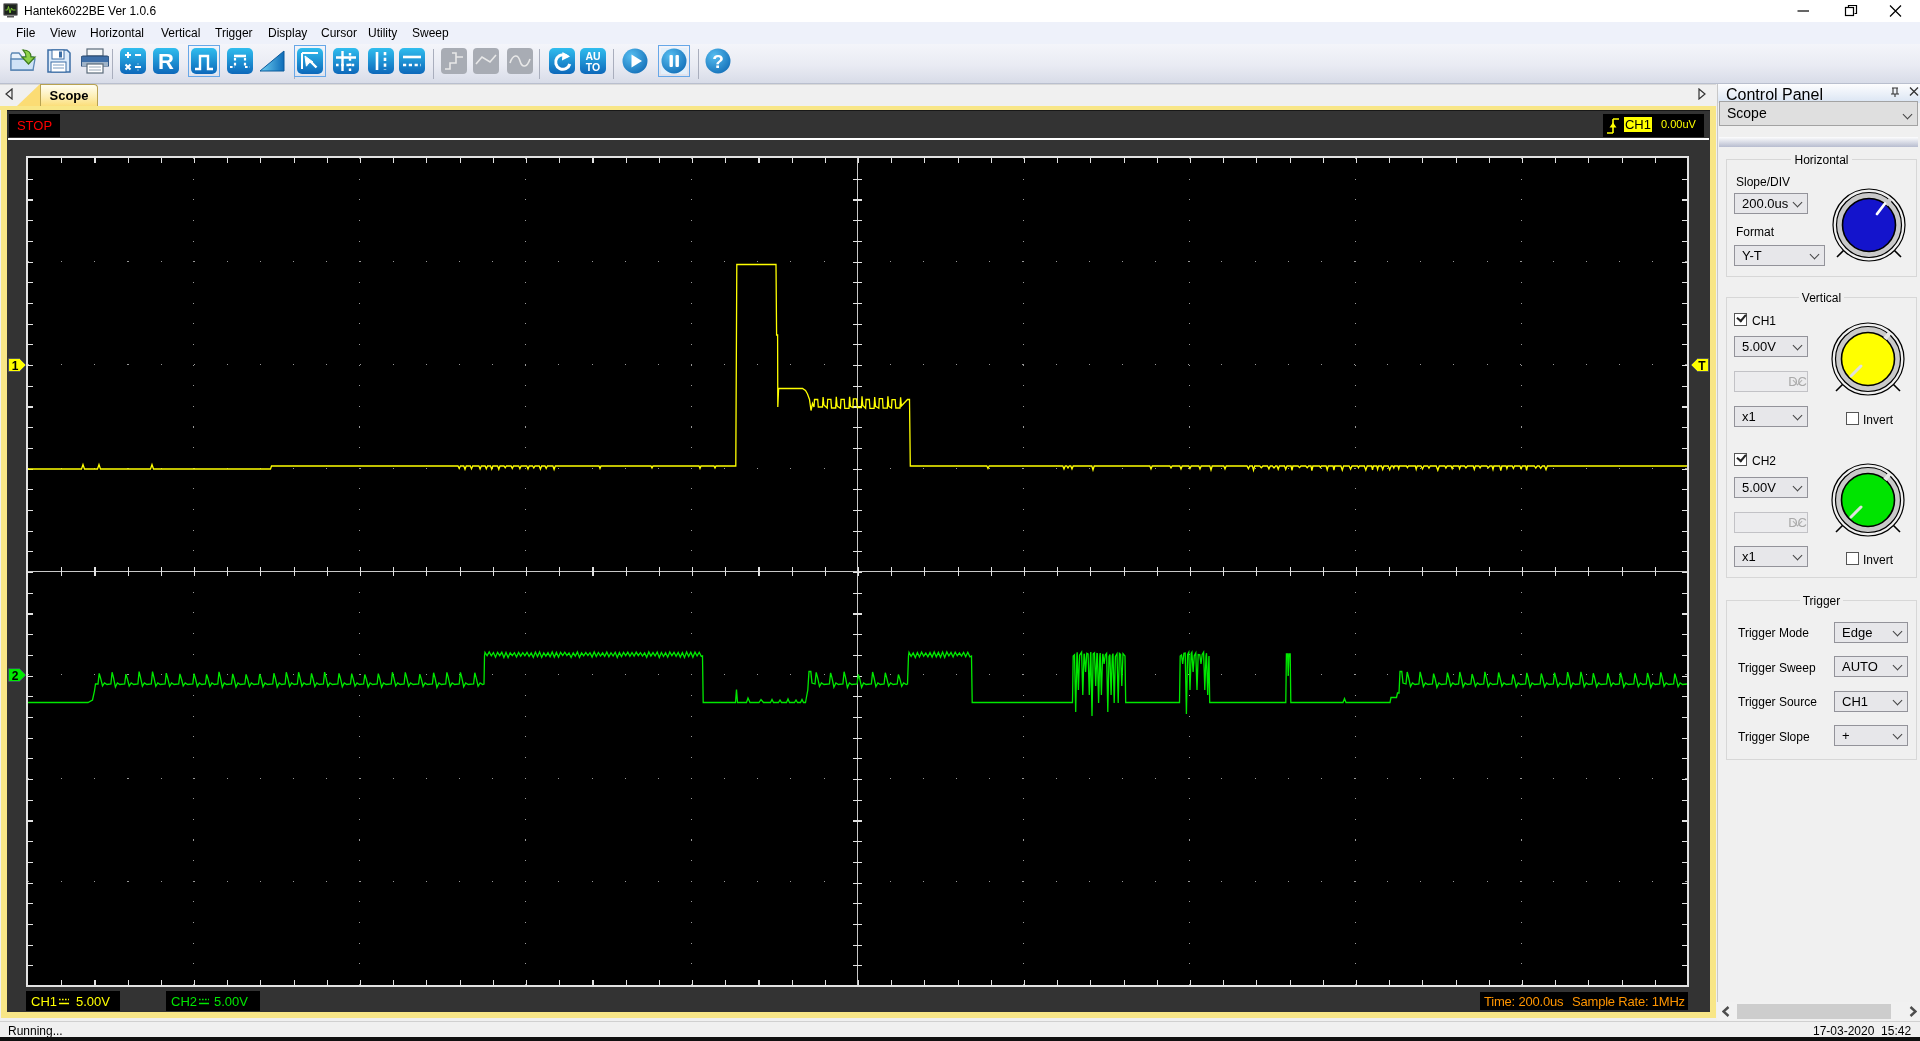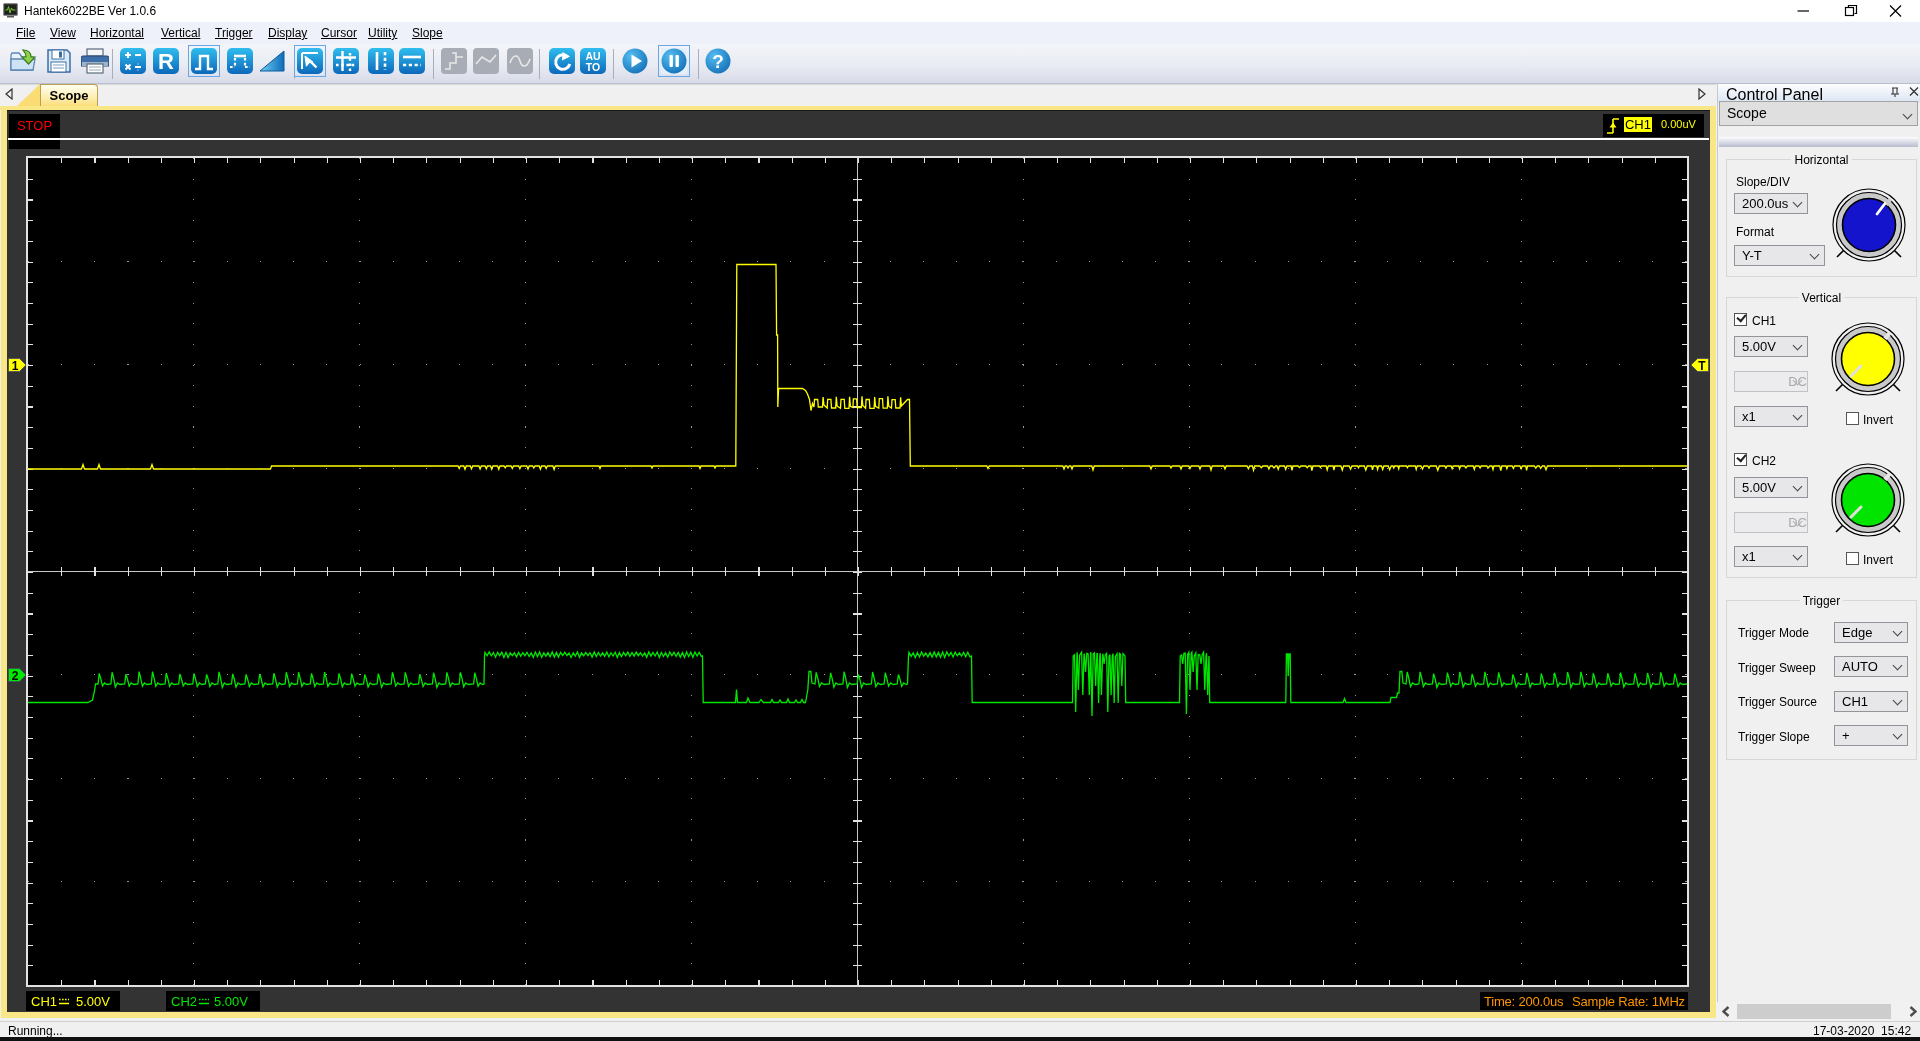--- a/index.html
+++ b/index.html
@@ -5,21 +5,21 @@
 * { margin:0; padding:0; box-sizing:border-box; }
 html,body { width:1920px; height:1041px; overflow:hidden; background:#f0f0f0;
   font-family:"Liberation Sans", sans-serif; }
 .abs { position:absolute; }
 #page { position:relative; width:1920px; height:1041px; }
 
 #titlebar { left:0; top:0; width:1920px; height:22px; background:#fff; }
 #title-txt { left:24px; top:4px; font-size:12px; color:#000; }
 
 #menubar { left:0; top:22px; width:1920px; height:22px; background:#eef1fa; font-size:12px; color:#000; }
-#menubar span { position:absolute; top:4px;text-decoration:underline; }
+#menubar span { position:absolute; top:4px; }
 
 #toolbar { left:0; top:44px; width:1920px; height:40px;
   background:linear-gradient(#f4f5fa,#e9ebf3 55%,#d8dce8); border-bottom:1px solid #b9bfce; }
 .tsep { position:absolute; top:5px; width:1px; height:30px; background:#a9aebd; }
 .tbtn { position:absolute; top:48px; width:26px; height:26px; }
 .tsel { outline:1px solid #66a7e8; outline-offset:2px; background:#e3f0fb; }
 
 #tabbar { left:0; top:84px; width:1716px; height:23px; background:#f0f0f0; border-top:1px solid #d9d9d9;}
 #tab-scope { position:absolute; left:40px; top:84px; width:58px; height:23px;
   background:linear-gradient(#fffef2,#fdeeb2 55%,#fbdc74); border:1px solid #b8a250; border-bottom:none;
@@ -75,21 +75,21 @@
 
 <div class="abs" id="menubar">
  <span style="left:16px">File</span>
       <span style="left:50px">View</span>
       <span style="left:90px">Horizontal</span>
  <span style="left:161px">Vertical</span>
       <span style="left:215px">Trigger</span>
       <span style="left:268px">Display</span>
  <span style="left:321px">Cursor</span>
       <span style="left:368px">Utility</span>
-      <span style="left:412px">Slope</span>
+      <span style="left:412px">Sweep</span>
 </div>
 
 <div class="abs" id="toolbar"></div>
 <div class="tsep" style="left:112px;top:49px"></div>
 <div class="tsep" style="left:294px;top:49px"></div>
 <div class="tsep" style="left:433px;top:49px"></div>
 <div class="tsep" style="left:539px;top:49px"></div>
 <div class="tsep" style="left:613px;top:49px"></div>
 <div class="tsep" style="left:698px;top:49px"></div>
 
@@ -227,21 +227,21 @@
 <svg class="abs" style="left:4px;top:88px" width="10" height="12" viewBox="0 0 10 12">
  <path d="M8 1 L2 6 L8 11 Z" fill="#f0f0f0" stroke="#333" stroke-width="1.2"></path>
 </svg>
 <svg class="abs" style="left:1697px;top:88px" width="10" height="12" viewBox="0 0 10 12">
  <path d="M2 1 L8 6 L2 11 Z" fill="#f0f0f0" stroke="#333" stroke-width="1.2"></path>
 </svg>
 <div class="abs" id="understrip"></div>
 
 <div class="abs" id="panel"></div>
 <div class="abs" style="left:7px;top:110px;width:1703px;height:902px;background:#333333;border-top:1px solid #181818;"></div>
-<div class="abs blackbox" style="left:9px;top:114px;width:51px;height:35px;color:#ff0000;font-size:13px;line-height:23px;text-align:center">STOP</div>
+<div class="abs blackbox" style="left:9px;top:114px;width:51px;height:23px;color:#ff0000;font-size:13px;line-height:23px;text-align:center">STOP</div>
 <div class="abs blackbox" style="left:1603px;top:114px;width:101px;height:23px"></div>
 <svg class="abs" style="left:1605px;top:115px" width="18" height="21" viewBox="0 0 18 21">
  <path d="M2 18 h6 M8 18 v-14 M8 4 h6" fill="none" stroke="#ffff00" stroke-width="1.6"></path>
  <path d="M8 8.5 l-3.5 5 h7 z" fill="#ffff00" transform="translate(0,-1)"></path>
 </svg>
 <div class="abs" style="left:1624px;top:117px;width:28px;height:15px;background:#ffff00;color:#000;font-size:13px;line-height:15px;text-align:center">CH1</div>
 <div class="abs" style="left:1661px;top:117px;color:#ffff00;font-size:11px;line-height:15px">0.00uV</div>
 <div class="abs" style="left:8px;top:138px;width:1701px;height:2px;background:#ffffff"></div>
 <div class="abs" id="screenwrap" style="left:26px;top:156px;width:1663px;height:831px;background:#000;border:2px solid #e2e2e2">
 <svg xmlns="http://www.w3.org/2000/svg" width="1659" height="827" viewBox="0 0 1659 827" shape-rendering="crispEdges">

